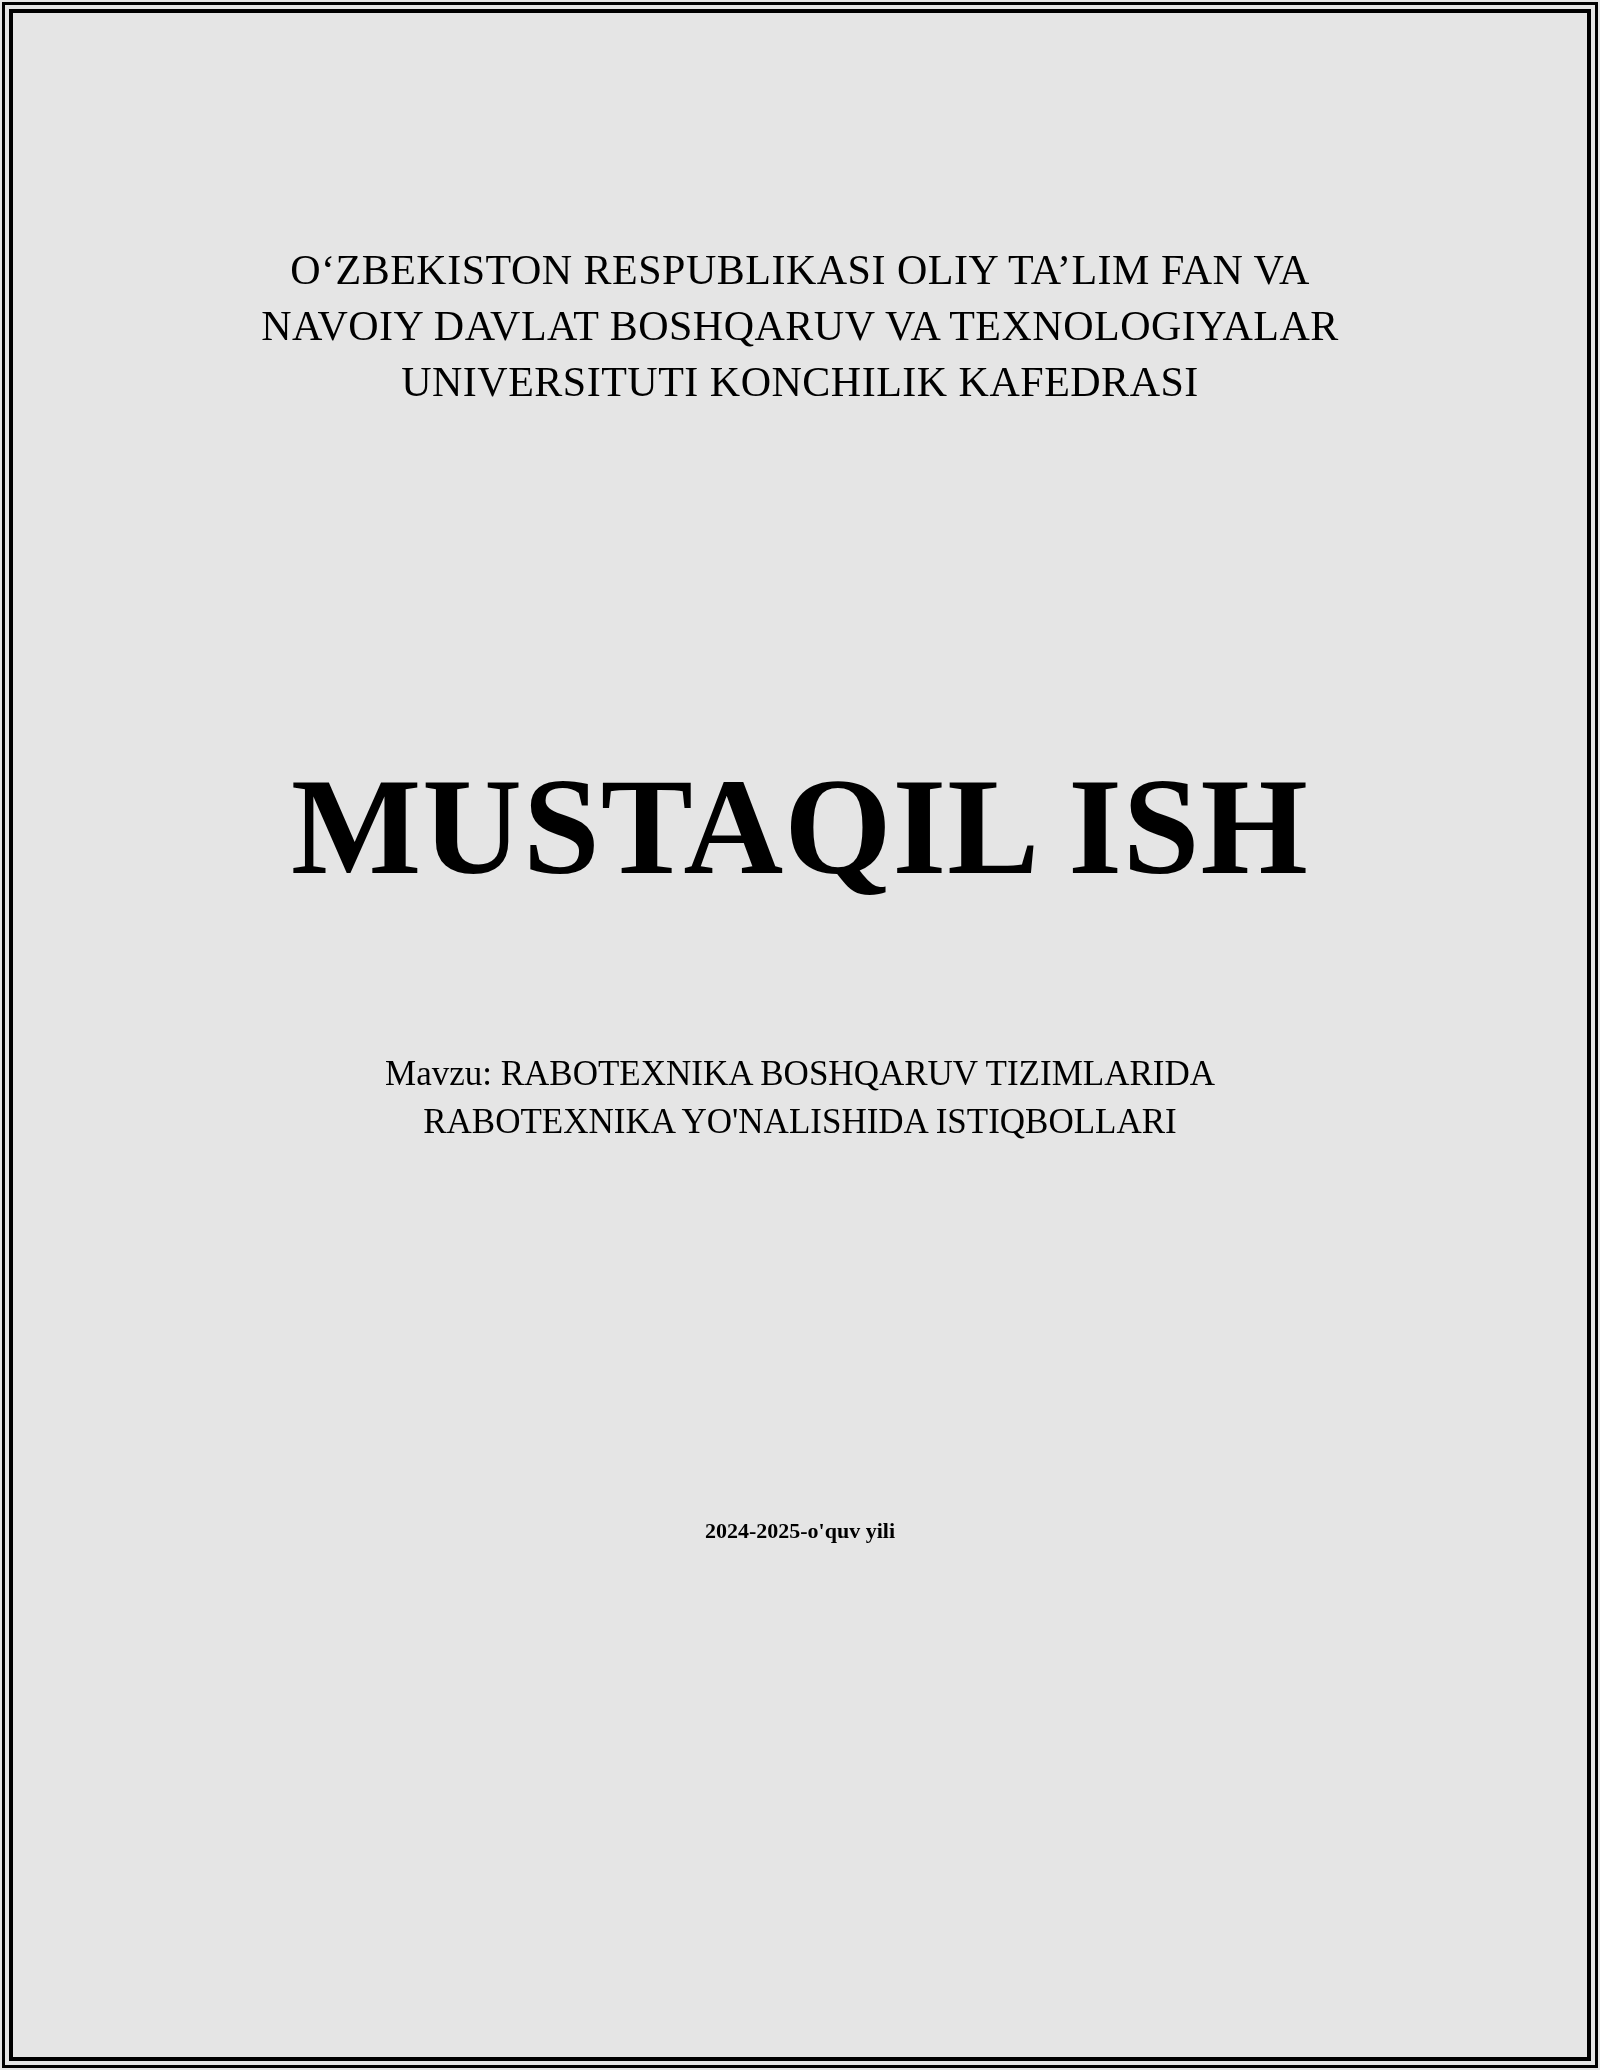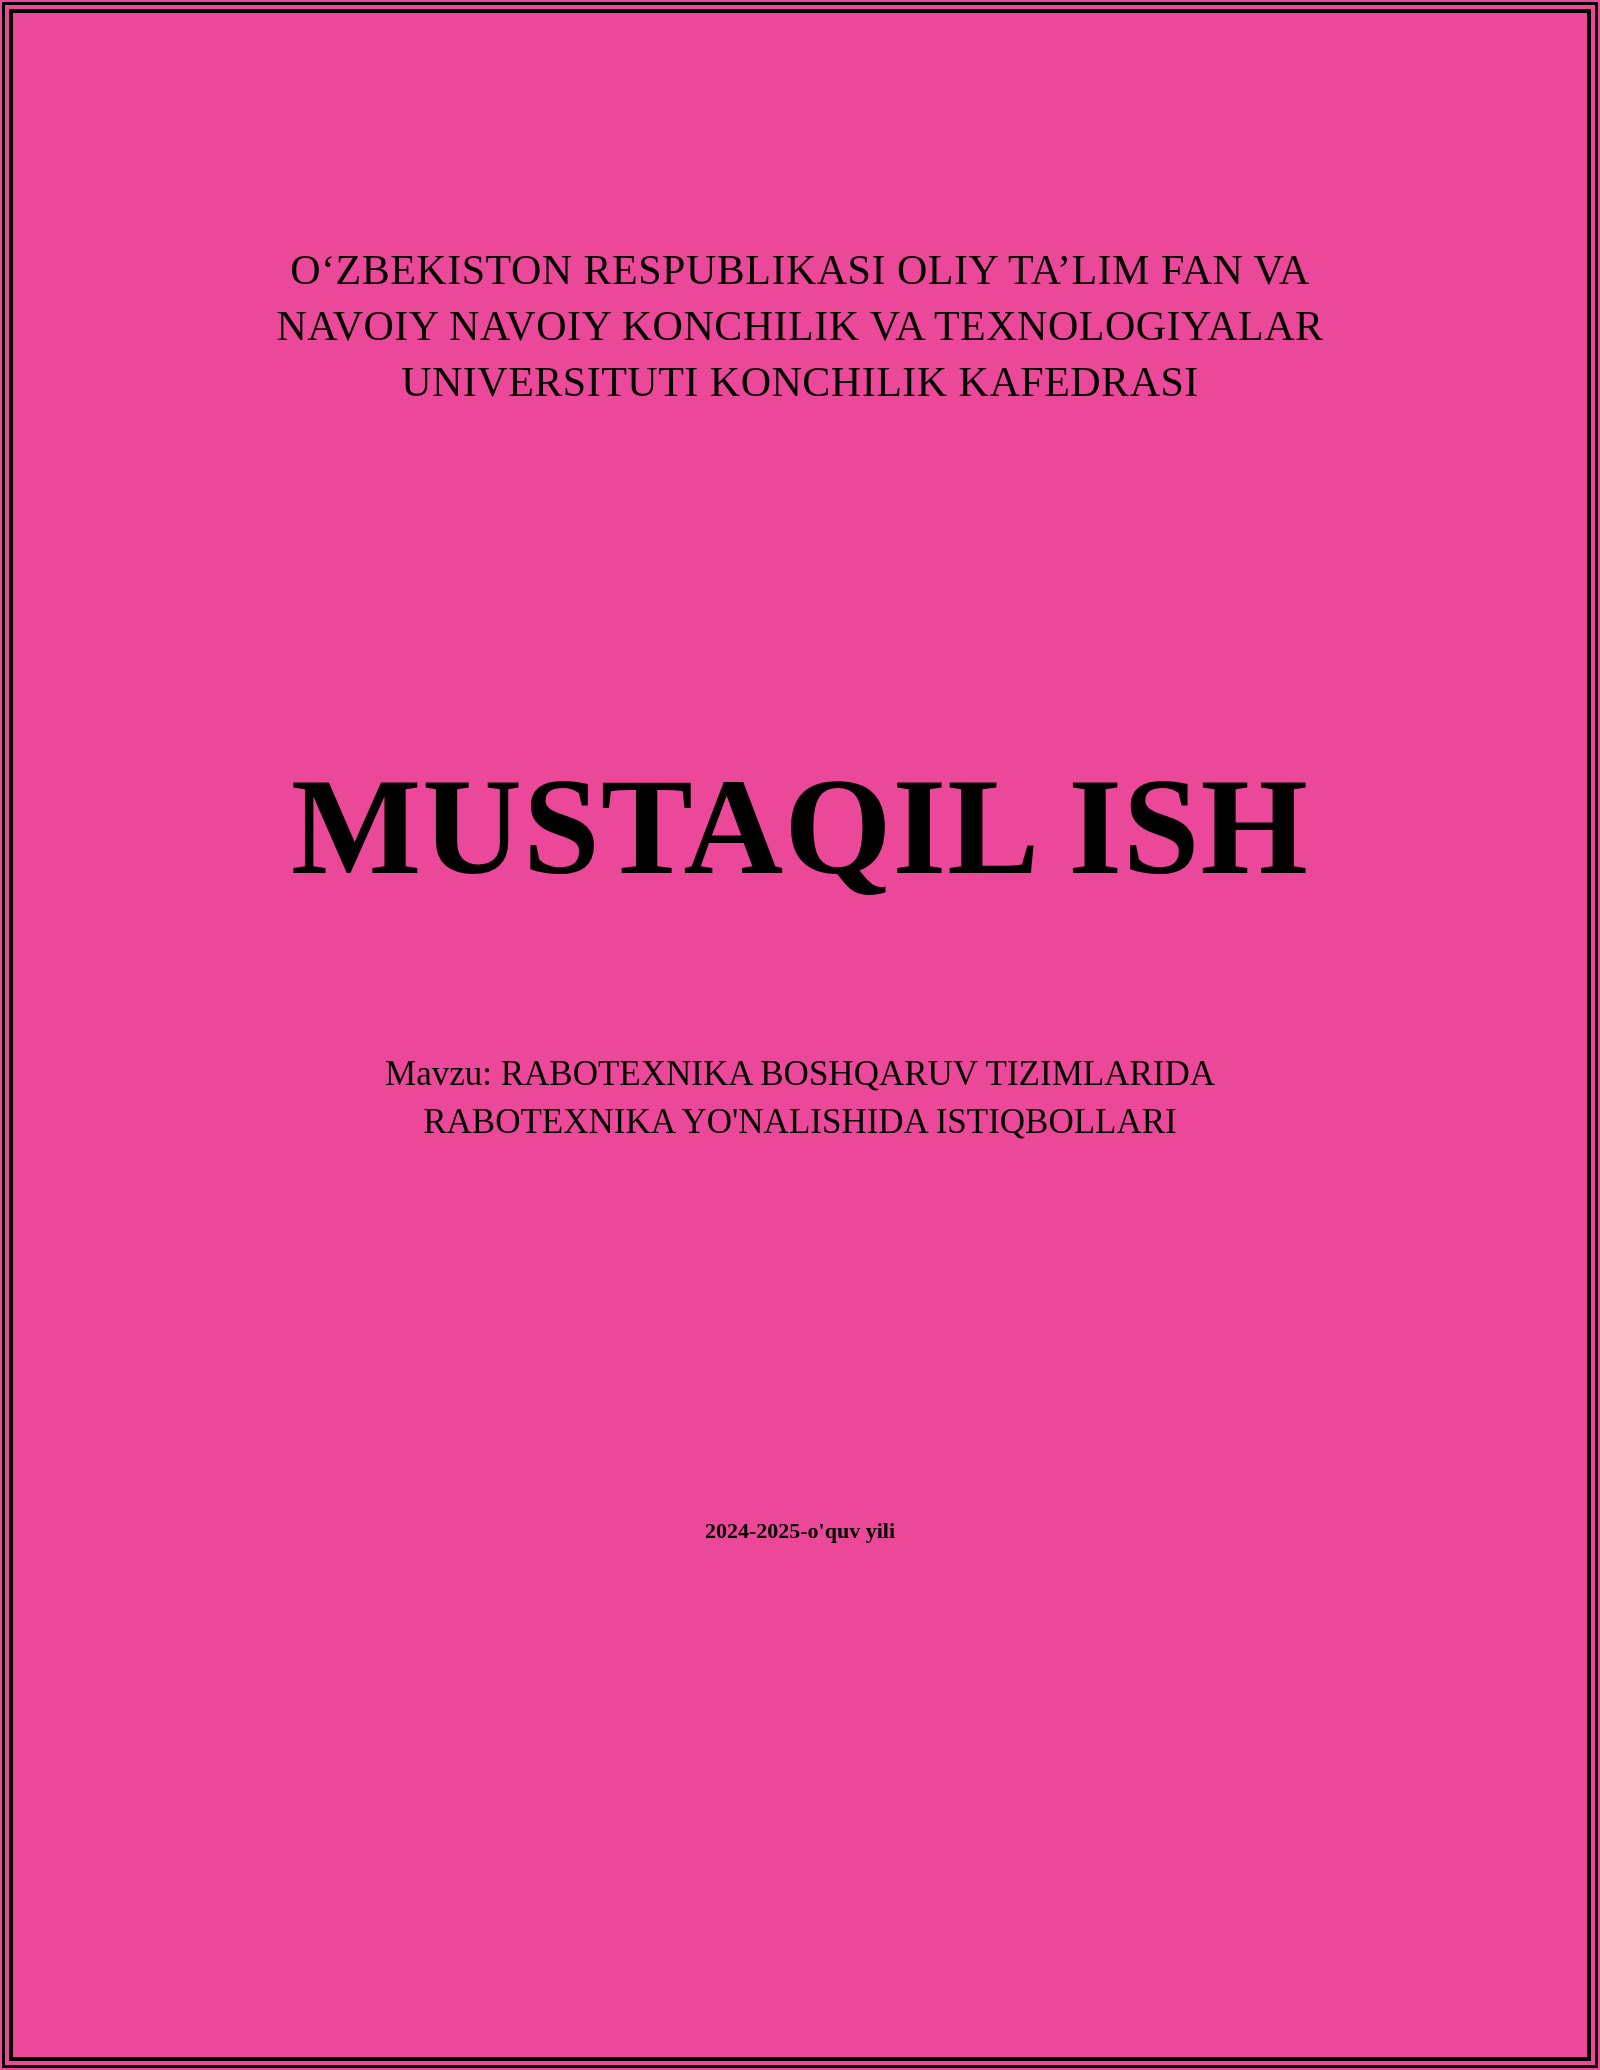--- a/index.html
+++ b/index.html
@@ -4,21 +4,21 @@
 <style>
   html, body {
     margin: 0;
     padding: 0;
     background: #ffffff;
   }
   .page {
     position: relative;
     width: 1600px;
     height: 2070px;
-    background: #ec4899;
+    background: #e5e5e5;
     font-family: "Liberation Serif", "DejaVu Serif", serif;
     color: #000000;
     overflow: hidden;
   }
   
   .outer-border {
     position: absolute;
     top: 2px; left: 2px; right: 2px; bottom: 2px;
     border: 3px solid #000000;
     pointer-events: none;
@@ -77,21 +77,21 @@
 </head>
 <body>
 
 <div class="page">
 
   <div class="outer-border"></div>
   <div class="inner-border"></div>
 
   <div class="header-block">
     <div>O‘ZBEKISTON RESPUBLIKASI OLIY TA’LIM FAN VA</div>
-    <div>NAVOIY NAVOIY KONCHILIK VA TEXNOLOGIYALAR</div>
+    <div>NAVOIY DAVLAT BOSHQARUV VA TEXNOLOGIYALAR</div>
     <div>UNIVERSITUTI KONCHILIK KAFEDRASI</div>
   </div>
 
   <div class="main-title">MUSTAQIL ISH</div>
 
   <div class="subject-block">
     <div>Mavzu: RABOTEXNIKA BOSHQARUV TIZIMLARIDA</div>
     <div>RABOTEXNIKA YO'NALISHIDA ISTIQBOLLARI</div>
   </div>
 

